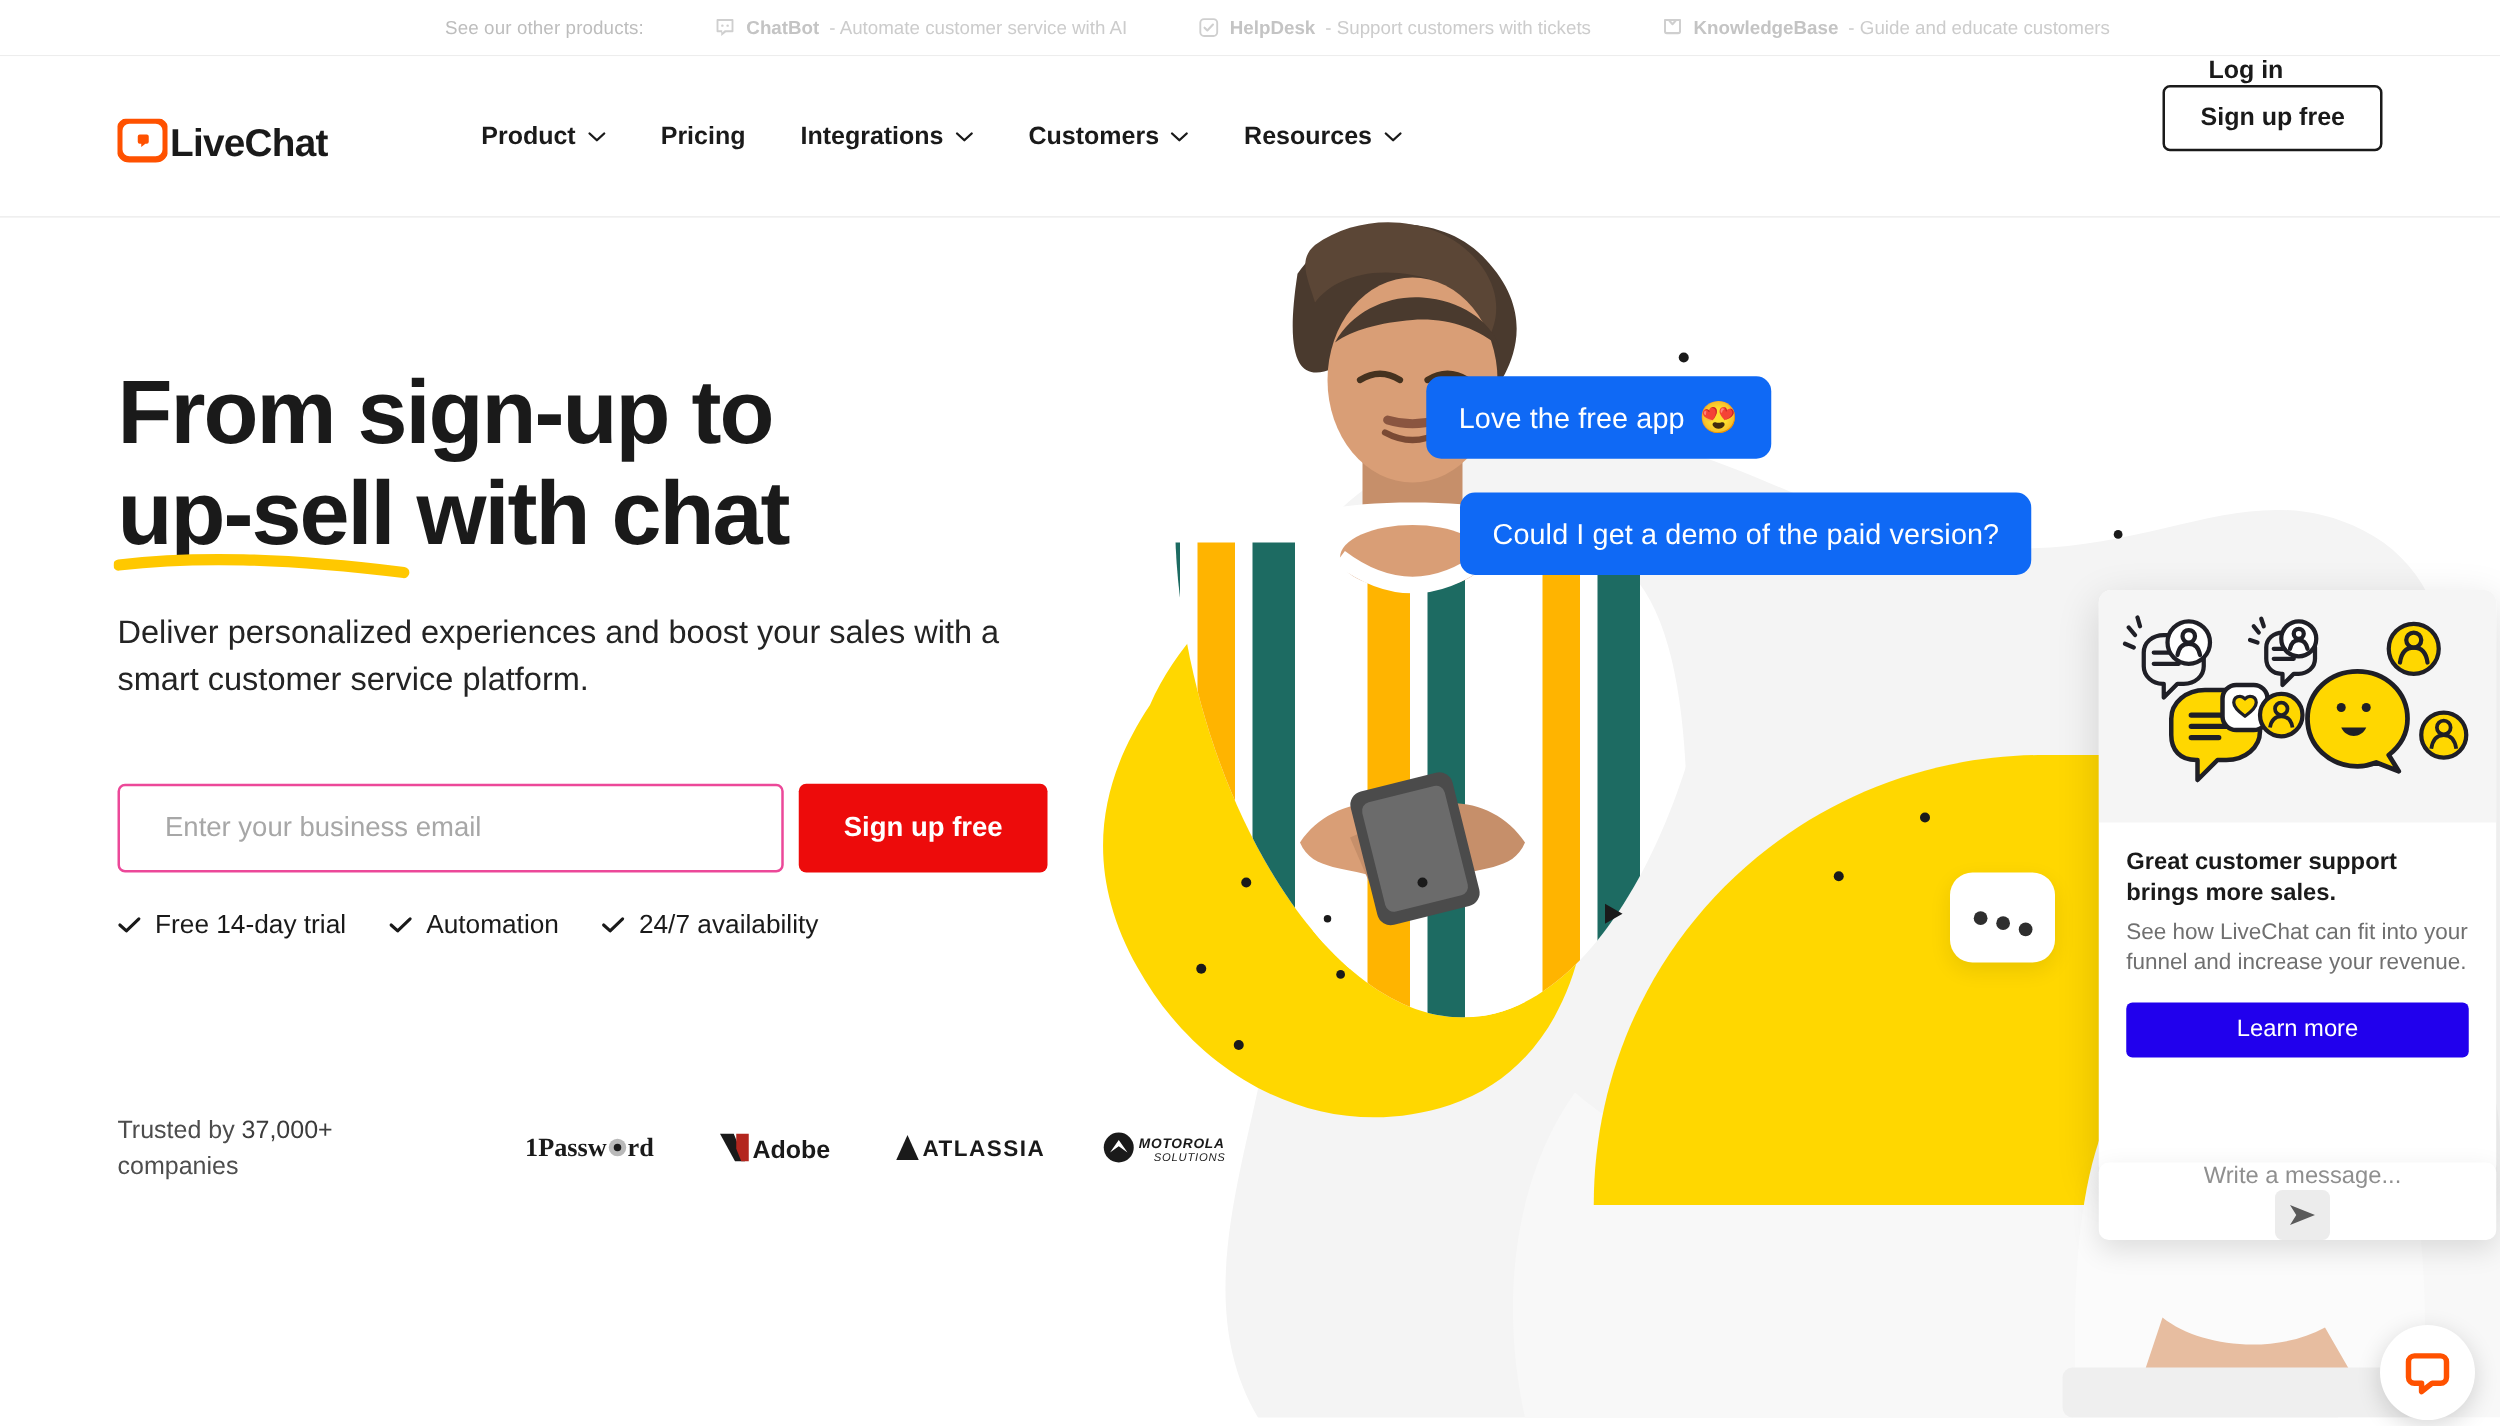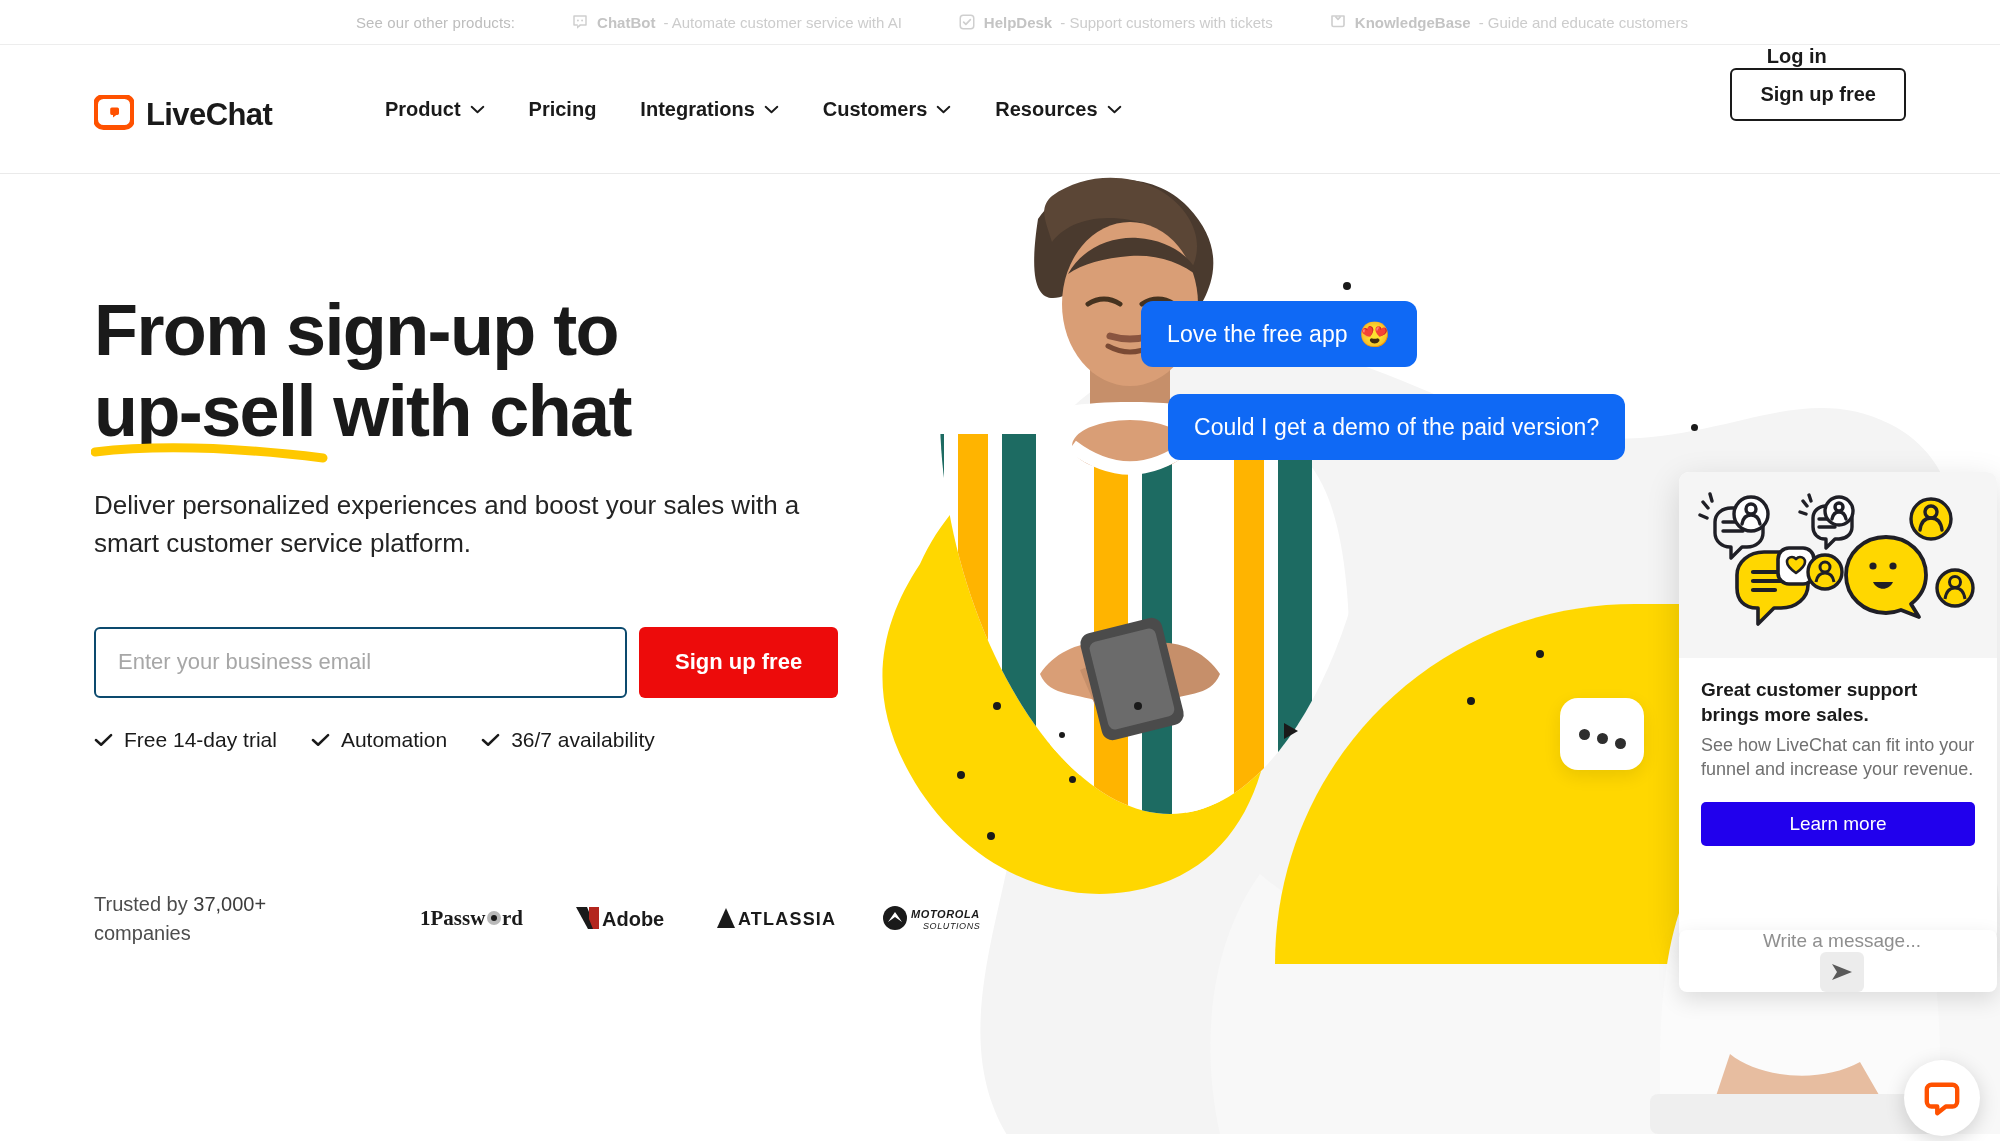--- a/index.html
+++ b/index.html
@@ -23,21 +23,21 @@
   .topbar-item .tb-icon { width: 18px; height: 18px; flex: 0 0 18px; color: #cfcfcf; display: block; }
   .topbar-item .tb-name { font-size: 15px; font-weight: bold; color: #c4c4c4; }
   .topbar-item .tb-desc { font-size: 15px; color: #cccccc; }
 
   
   .header {
     position: absolute; top: 45px; left: 0; width: 2000px; height: 129px;
     background: #fff; border-bottom: 1px solid #eaeaea;
     display: flex; align-items: center;
   }
-  .logo-wrap { position: absolute; left: 94px; top: 50px; display: flex; align-items: center; gap: 12px; }
+  .logo-wrap { position: absolute; left: 94px; top: 50px; display: flex; align-items: center; gap: 2px; }
   .logo-mark { width: 40px; height: 40px; display: block; }
   .logo-text { font-size: 31px; font-weight: bold; color: #1a1a1a; letter-spacing: -0.6px; }
 
   .nav { position: absolute; left: 363px; top: 0; height: 129px; display: flex; align-items: center; gap: 0; }
   .nav-item {
     display: flex; align-items: center; gap: 9px;
     font-size: 20px; font-weight: bold; color: #1a1a1a;
     padding: 0 22px; cursor: pointer; white-space: nowrap;
   }
   .chev { width: 15px; height: 9px; display: block; }
@@ -57,22 +57,22 @@
     letter-spacing: -1.6px;
   }
   .hl-line2 { position: relative; display: block; }
   .underline-svg { position: absolute; left: -3px; top: 72px; width: 245px; height: 22px; }
   .subhead {
     margin-top: 36px; font-size: 26px; line-height: 1.45; color: #242424; width: 730px;
   }
 
   .form-row { margin-top: 64px; display: flex; align-items: stretch; gap: 12px; }
   .email-input {
-    width: 533px; height: 71px; border: 2px solid #0c4a6e; border-radius: 6px;
-    font-size: 22px; padding: 0 22px; color: #1a1a1a; background: #fff;
+    width: 533px; height: 71px; border: 2px solid #ec4899; border-radius: 6px;
+    font-size: 22px; padding: 0 36px; color: #1a1a1a; background: #fff;
     font-family: "Liberation Sans", sans-serif;
   }
   .email-input::placeholder { color: #a7a7a7; }
   .signup-red {
     height: 71px; background: #ed0b0b; border: none; border-radius: 6px;
     color: #fff; font-size: 22px; font-weight: bold; padding: 0 36px; cursor: pointer;
     font-family: "Liberation Sans", sans-serif; white-space: nowrap;
   }
 
   .perks { margin-top: 30px; display: flex; align-items: center; gap: 34px; }
@@ -361,21 +361,21 @@
       <div class="perk">
         <svg class="tick" viewBox="0 0 20 14">
             <path d="M2 7l5.5 5L18 1.8" fill="none" stroke="#1a1a1a" stroke-width="2.6" stroke-linecap="round" stroke-linejoin="round"></path>
           </svg>
         <span>Automation</span>
       </div>
       <div class="perk">
         <svg class="tick" viewBox="0 0 20 14">
             <path d="M2 7l5.5 5L18 1.8" fill="none" stroke="#1a1a1a" stroke-width="2.6" stroke-linecap="round" stroke-linejoin="round"></path>
           </svg>
-        <span>36/7 availability</span>
+        <span>24/7 availability</span>
       </div>
     </div>
   </div>
 
   <div class="trusted">
     <div class="trusted-text"><span>Trusted by </span><b>37,000+</b><span> companies</span></div>
     <div class="brands">
       <svg class="brand" style="width:108px" viewBox="0 0 108 28">
         <text x="0" y="21" font-family="Liberation Serif, serif" font-size="21" font-weight="bold" fill="#1a1a1a">1Passw</text>
         <circle cx="74" cy="14" r="7" fill="#b9b9b9"></circle>

